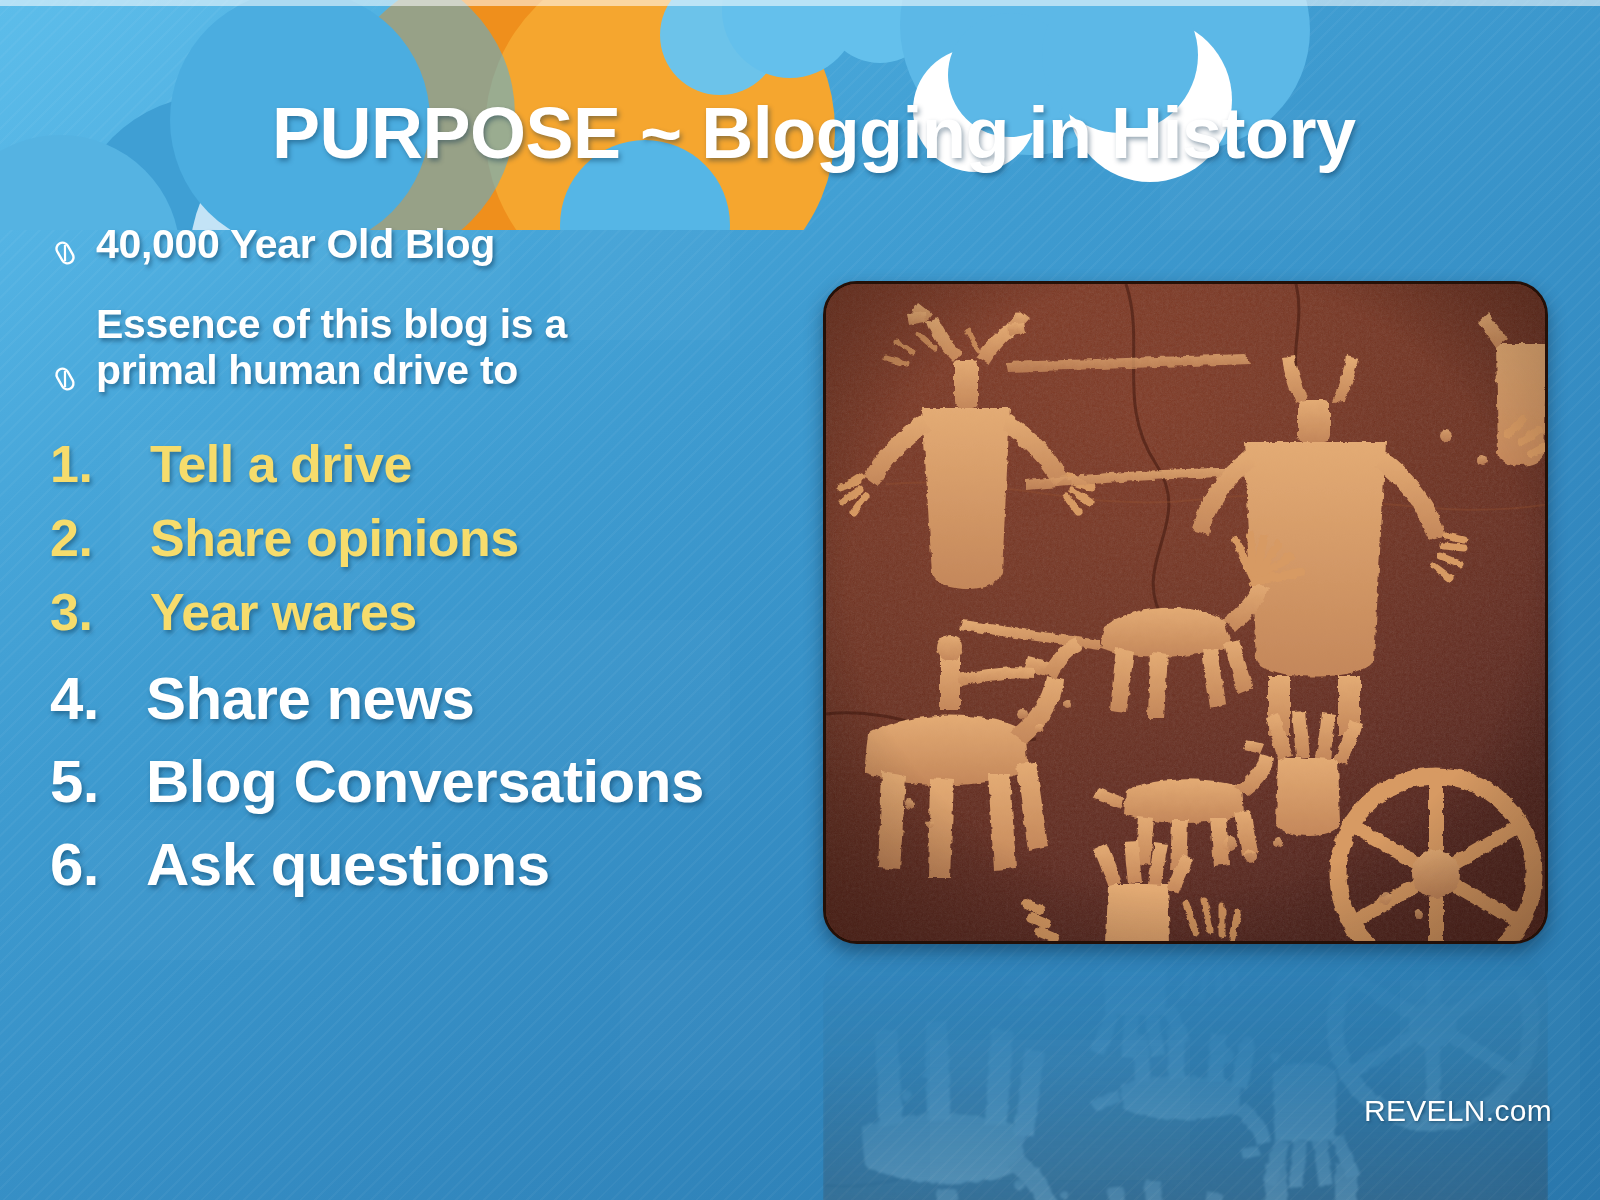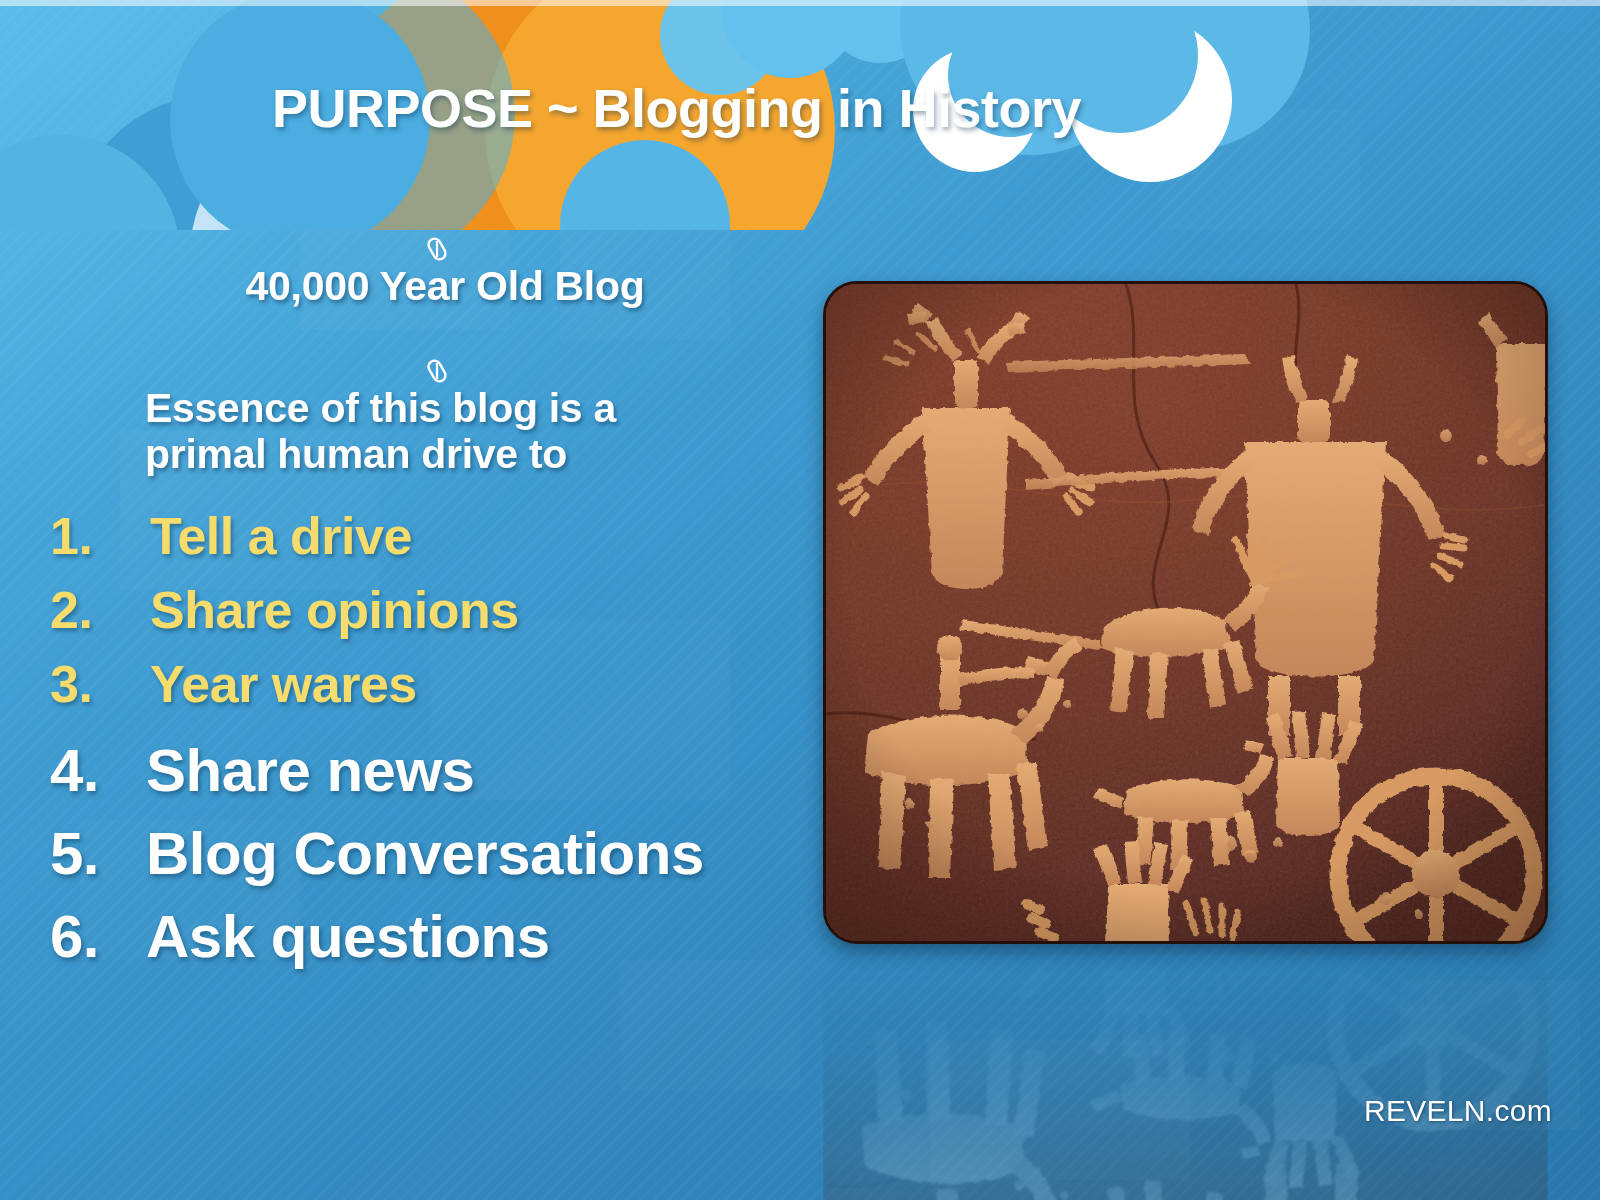--- a/index.html
+++ b/index.html
@@ -45,45 +45,44 @@
 
   
   #deco {
     position:absolute; top:0; left:0; width:1600px; height:230px;
     z-index:4; pointer-events:none; overflow:hidden;
   }
 
   
   #title {
     position:absolute;
-    left:272px; top:80px;
+    left:272px; top:96px;
     width:1290px;
     z-index:6;
     color:#ffffff;
-    font-size:54px;
+    font-size:72px;
     font-weight:bold;
     letter-spacing:-0.5px;
     line-height:1.05;
     white-space:nowrap;
     text-shadow:2px 3px 5px rgba(0,40,70,0.40);
   }
 
   
   #content {
     position:absolute;
     left:50px; top:222px;
     width:790px;
     z-index:6;
   }
 
   .bullet-row {
     display:flex;
-    align-items:center;
+    align-items:flex-end;
     margin-bottom:34px;
-    flex-direction:column;
   }
   .bullet-mark {
     flex:0 0 auto;
     width:46px;
     padding-top:12px;
   }
   .bullet-mark svg { display:block; }
   .bullet-text {
     color:#ffffff;
     font-size:41px;
@@ -242,21 +241,21 @@
           <g transform="rotate(-30 15 15)">
             <rect x="9" y="4" width="12" height="22" rx="6" ry="6" fill="none" stroke="#ffffff" stroke-width="2.4"></rect>
             <line x1="11" y1="22" x2="19" y2="8" stroke="#ffffff" stroke-width="2.2"></line>
           </g>
         </svg>
       </span>
       <span class="bullet-text">40,000 Year Old Blog</span>
     </div>
 
 
-    <div class="bullet-row" style="margin-bottom:28px;">
+    <div class="bullet-row" style="margin-bottom:40px;">
       <span class="bullet-mark">
         <svg width="30" height="30" viewBox="0 0 30 30">
           <g transform="rotate(-30 15 15)">
             <rect x="9" y="4" width="12" height="22" rx="6" ry="6" fill="none" stroke="#ffffff" stroke-width="2.4"></rect>
             <line x1="11" y1="22" x2="19" y2="8" stroke="#ffffff" stroke-width="2.2"></line>
           </g>
         </svg>
       </span>
       <span class="bullet-text" style="max-width:600px;">Essence of this blog is a primal human drive to</span>
     </div>

